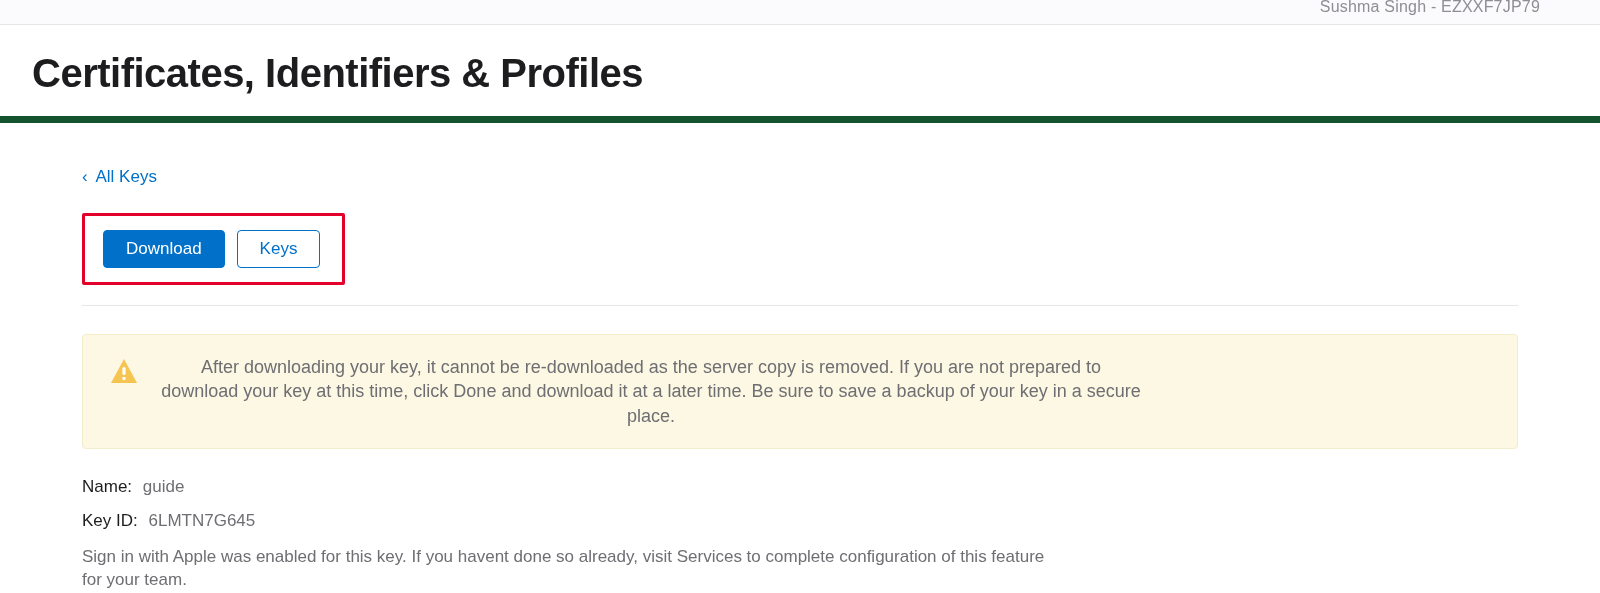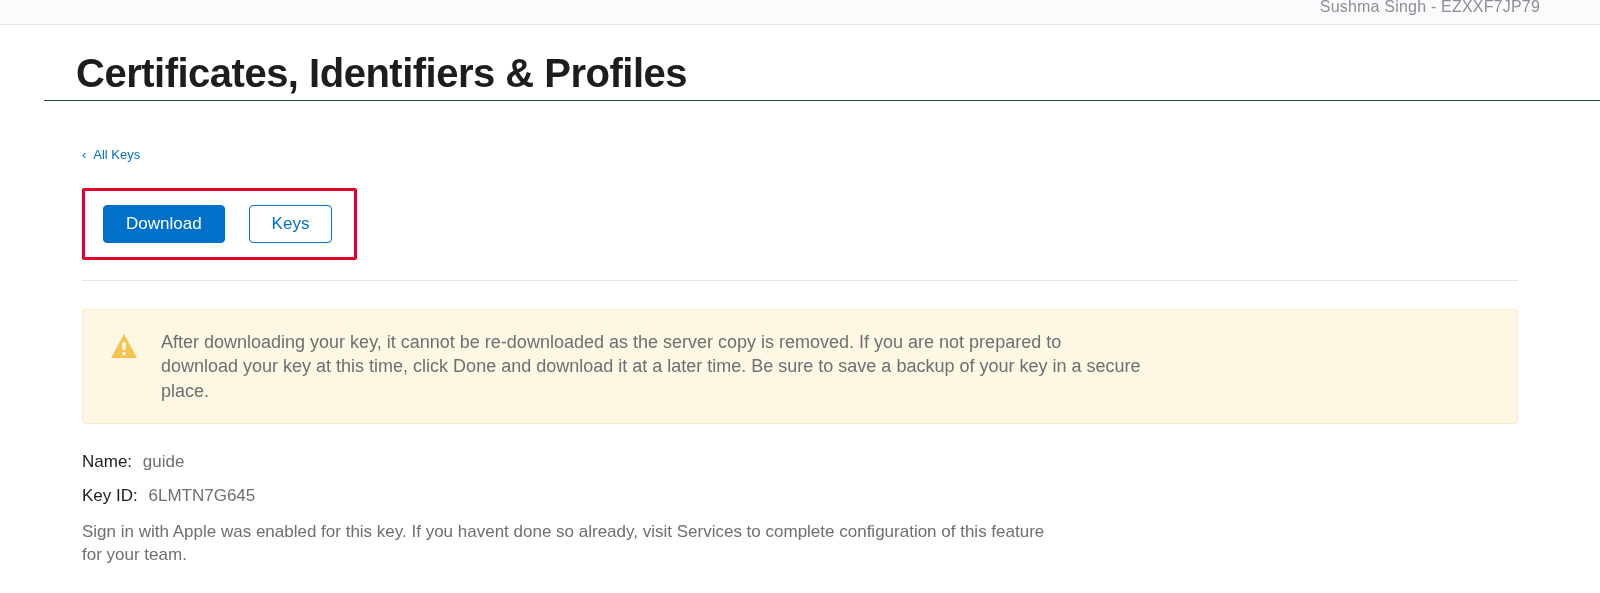--- a/index.html
+++ b/index.html
@@ -1,39 +1,39 @@
 <!DOCTYPE html>
 <html><head>
   <meta charset="utf-8">
   <style>
     * { margin:0; padding:0; box-sizing:border-box; }
     html,body { width:1600px; height:593px; font-family:-apple-system,"SF Pro Text","Helvetica Neue",Arial,sans-serif; color:#1d1d1f; background:#fff; }
     
     .topstrip { height:25px; background:#fbfbfd; border-bottom:1px solid #e5e5ea; position:relative; }
     .acct { position:absolute; right:60px; top:-2px; font-size:16px; color:#8e8e93; letter-spacing:.2px; }
     
-    .page-header { padding:26px 32px 4px 32px; border-bottom:1px solid #14532d;margin-left:44px; }
+    .page-header { padding:26px 32px 20px 32px; border-bottom:7px solid #14532d; }
     .page-header h1 { font-size:40px; font-weight:700; letter-spacing:-.5px; }
     
     .content { padding:44px 82px 0 82px; }
-    .back-link { color:#0070c9; font-size:13px; text-decoration:none; display:inline-block; margin-bottom:26px; }
+    .back-link { color:#0070c9; font-size:17px; text-decoration:none; display:inline-block; margin-bottom:26px; }
     .chev { margin-right:4px; }
     
     .subhdr { display:flex; align-items:center; justify-content:space-between; border-bottom:1px solid #e5e5ea; padding-bottom:20px; }
     .subhdr h2 { font-size:30px; font-weight:600; }
-    .actions { display:flex; gap:24px; position:relative; }
+    .actions { display:flex; gap:12px; position:relative; }
     .btn { height:38px; padding:0 22px; border-radius:4px; font-size:17px; cursor:pointer; font-family:inherit; }
     .btn-primary { background:#0070c9; color:#fff; border:1px solid #0070c9; }
     .btn-secondary { background:#fff; color:#0070c9; border:1px solid #0070c9; }
     
     .action-box { padding:14px 22px 14px 18px; border:3px solid #e3002b; border-radius:2px; }
     
     .warn { margin-top:28px; background:#fdf8e3; border:1px solid #f4edc9; border-radius:4px; padding:20px 26px; display:flex; gap:22px; }
     .warn .icon { flex:0 0 auto; margin-top:2px; }
-    .warn .msg { font-size:18px; line-height:1.35; color:#6e6e73; max-width:980px; }
+    .warn .msg { font-size:18px; line-height:1.35; color:#6e6e73; max-width:980px;text-align:center; }
     
     .details { margin-top:28px; font-size:17px; }
     .row { margin-bottom:14px; }
     .row .lbl { color:#1d1d1f; font-weight:400; margin-right:6px; }
     .row .lbl:after { content:":"; }
     .row .val { color:#6e6e73; }
     .note { margin-top:4px; font-size:17px; line-height:1.38; color:#6e6e73; max-width:980px; }
   </style>
 </head>
 <body>

